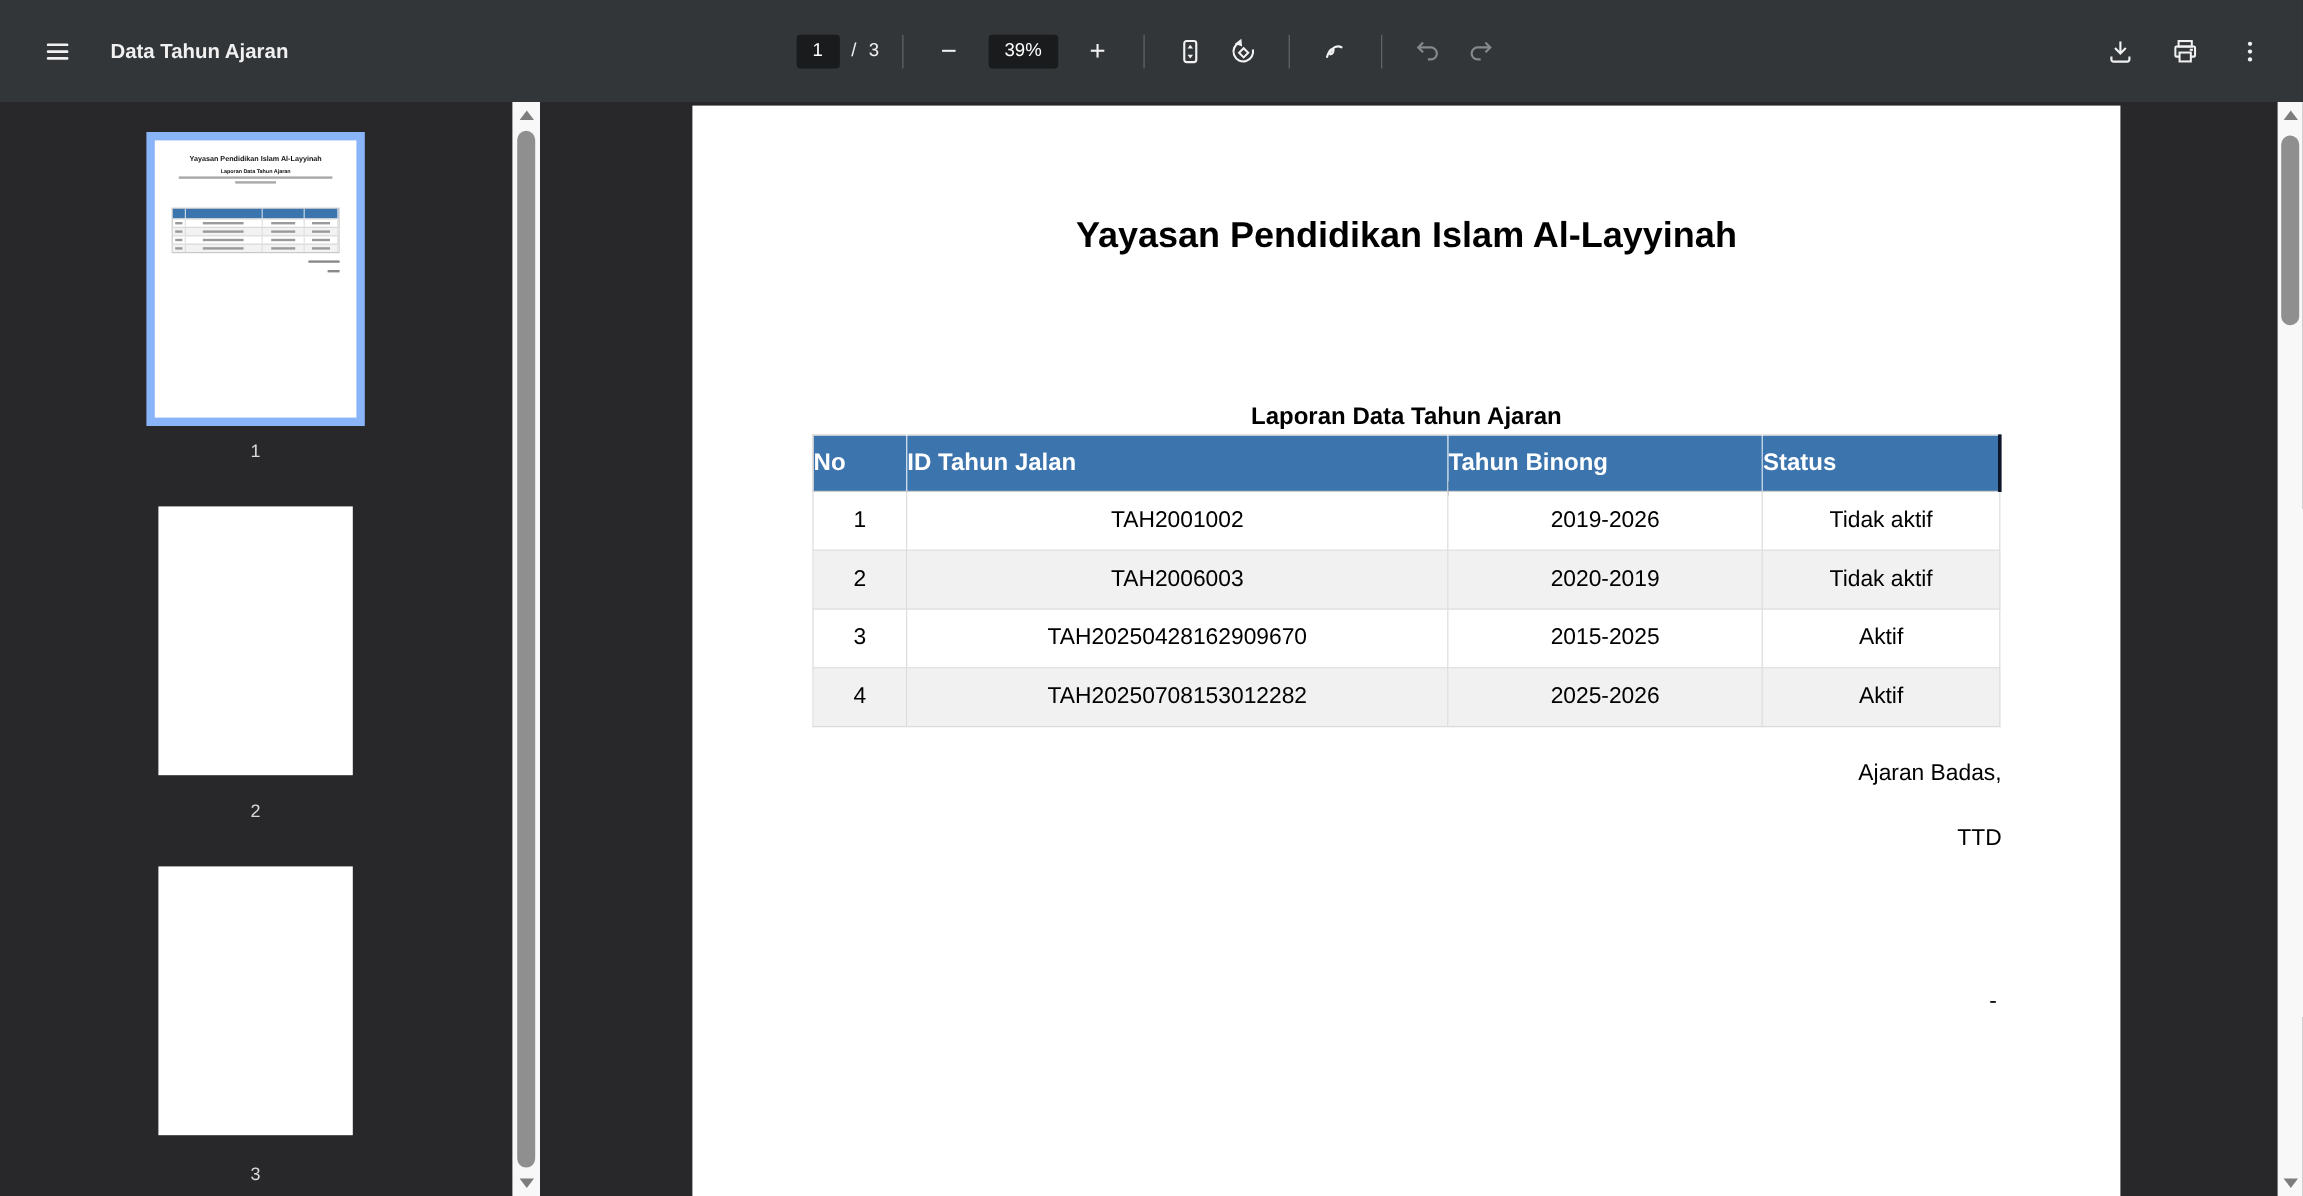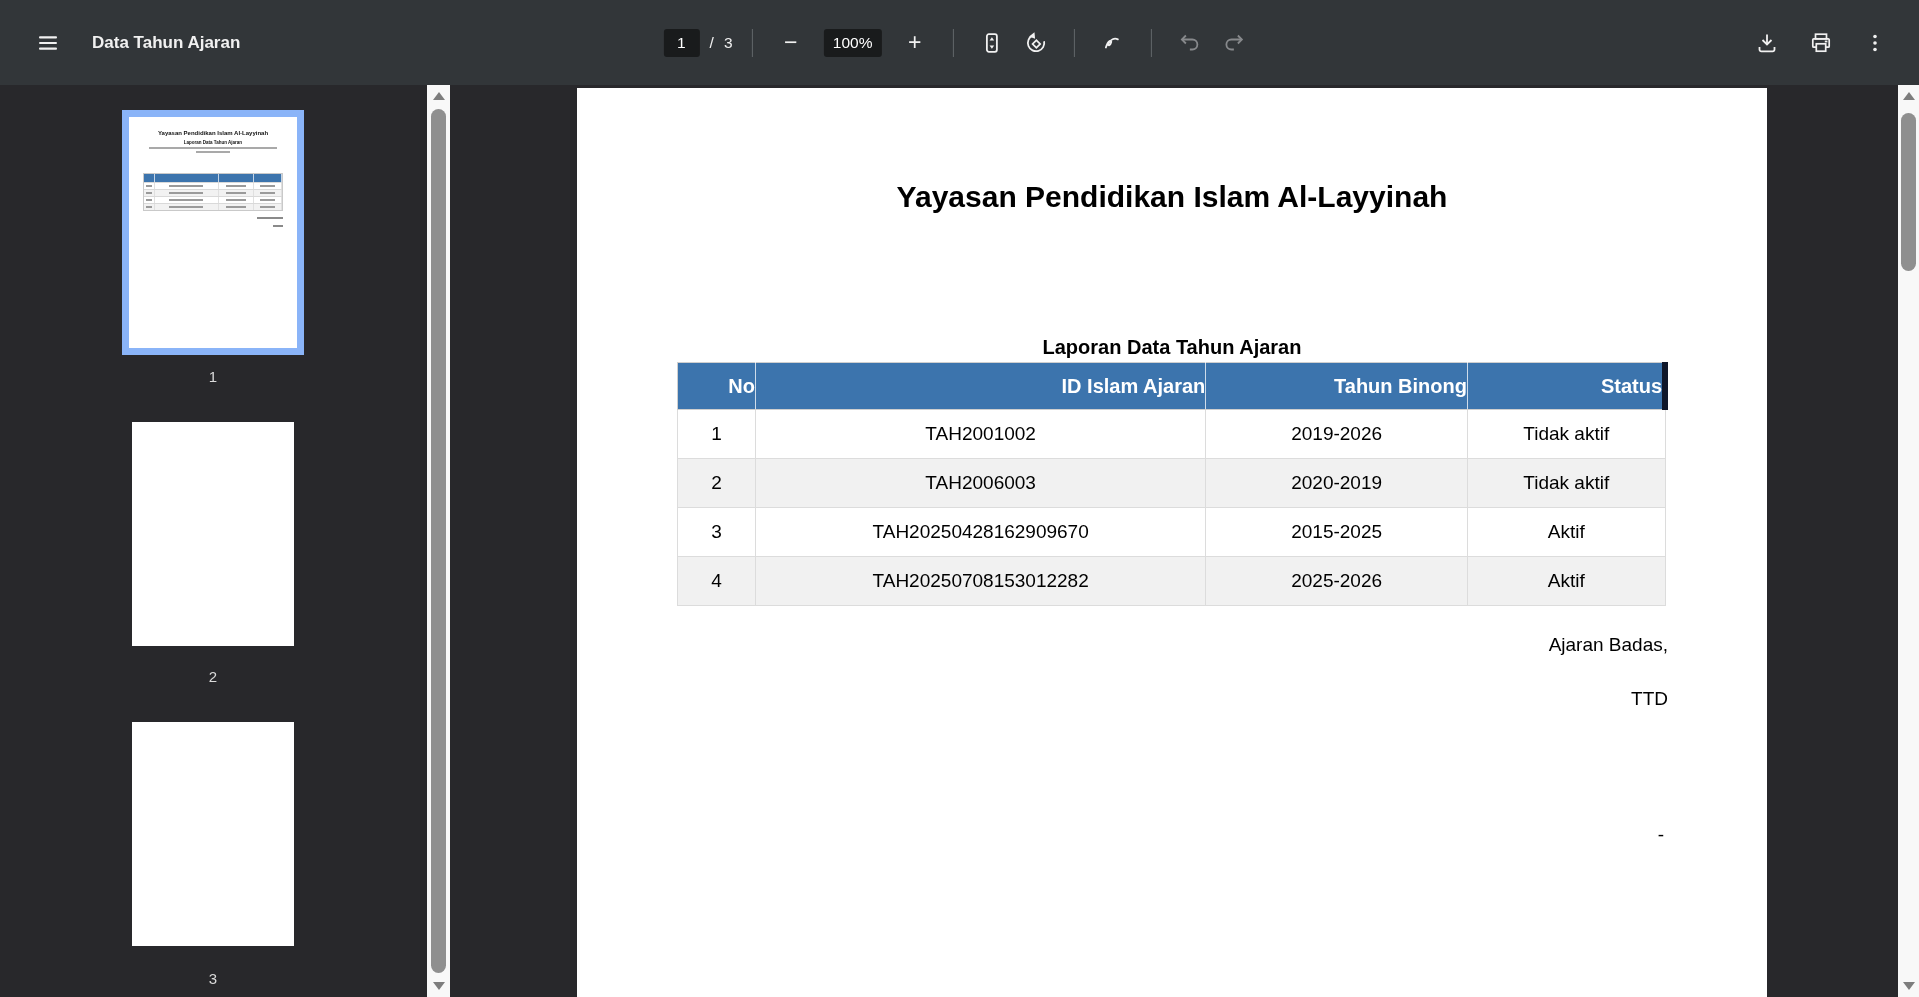--- a/index.html
+++ b/index.html
@@ -74,22 +74,22 @@
   .doc-sub { position:absolute; top:247px; left:0; width:100%; text-align:center;
              font-size:20px; font-weight:bold; color:#000; top:248px; }
   .doc-addr1 { position:absolute; top:284px; left:0; width:100%; text-align:center;
                font-size:18px; font-weight:bold; color:#000; }
   .doc-addr2 { position:absolute; top:309px; left:0; width:100%; text-align:center;
                font-size:18px; font-weight:bold; color:#000; }
   .doc-table { position:absolute; left:100px; top:274px; width:991px; border-collapse:collapse;
                table-layout:fixed; }
   .doc-table th { background:#3c74ad; color:#ffffff; font-size:20px; font-weight:bold;
                   height:47px; border:1px solid #cfcfcf; border-right:1px solid rgba(255,255,255,.75);
-                  text-align:right; }
-  .doc-table th:last-child { border-right:6px solid #0f172a; }
+                  text-align:left; }
+  .doc-table th:last-child { border-right:3px solid #0f172a; }
   .doc-table td { font-size:19px; color:#000; height:49px; text-align:center;
                   border:1px solid #dcdcdc; background:#ffffff; }
   .doc-table tr.alt td { background:#f1f1f1; }
   .sig-place { position:absolute; top:546px; right:99px; font-size:19px; color:#000; }
   .sig-ttd { position:absolute; top:600px; right:99px; font-size:19px; color:#000; }
   .sig-dash { position:absolute; top:736px; right:103px; font-size:19px; color:#000; }
 </style>
 </head>
 <body>
 
@@ -109,21 +109,21 @@
     <span class="tb-title">Data Tahun Ajaran</span>
   </div>
 
   <div class="tb-center">
     <input class="page-input" value="1" style="">
     <span class="page-total">/ 3</span>
     <div class="tb-sep"></div>
     <button class="icon-btn">
       <span class="zoom-glyph">−</span>
     </button>
-    <div class="zoom-box">100%</div>
+    <div class="zoom-box">39%</div>
     <button class="icon-btn">
       <span class="zoom-glyph">+</span>
     </button>
     <div class="tb-sep"></div>
     <button class="icon-btn">
       <span>
         <svg width="24" height="24" viewBox="0 0 24 24">
           <rect x="7" y="3.2" width="10" height="17.6" rx="2" fill="none" stroke="#f1f1f1" stroke-width="1.8"></rect>
           <polygon points="12,6.3 9.7,9.4 14.3,9.4" fill="#f1f1f1"></polygon>
           <polygon points="12,17.7 9.7,14.6 14.3,14.6" fill="#f1f1f1"></polygon>
@@ -305,21 +305,21 @@
     <table class="doc-table">
       <colgroup>
           <col style="width:7.9%">
           <col style="width:45.6%">
           <col style="width:26.5%">
           <col style="width:20%">
         </colgroup>
       <thead>
         <tr>
           <th>No</th>
-          <th>ID Islam Ajaran</th>
+          <th>ID Tahun Jalan</th>
           <th>Tahun Binong</th>
           <th>Status</th>
         </tr>
       </thead>
       <tbody>
         <tr>
           <td>1</td>
           <td>TAH2001002</td>
           <td>2019-2026</td>
           <td>Tidak aktif</td>

